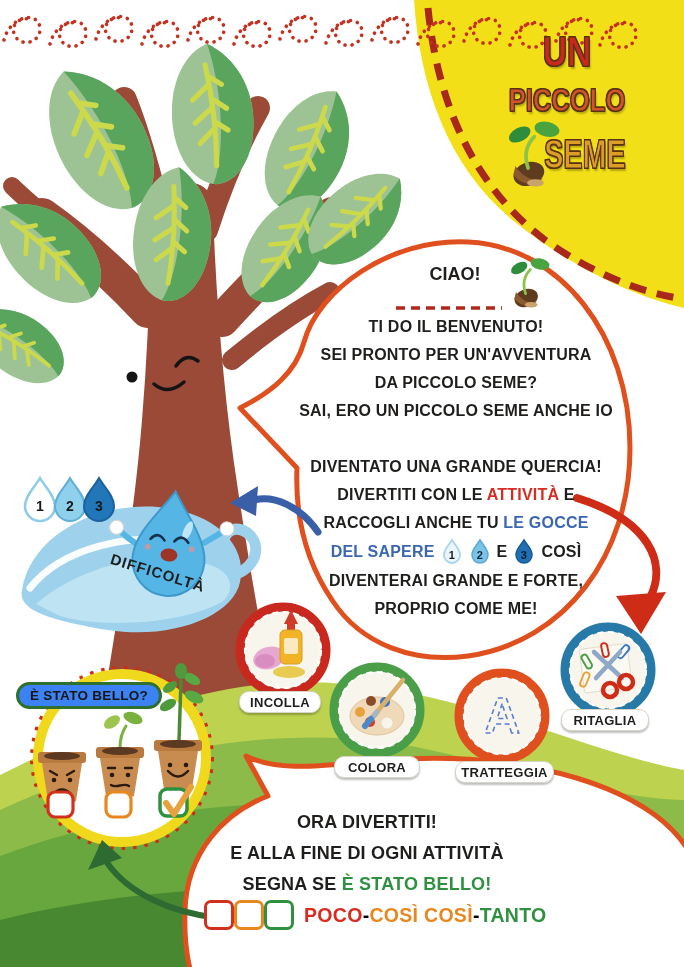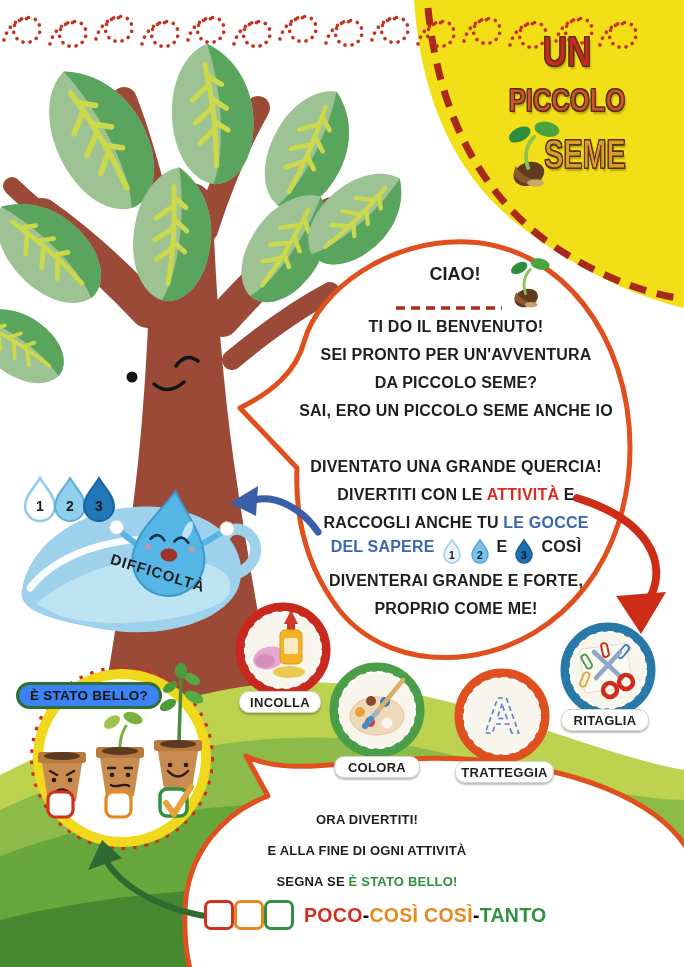--- a/index.html
+++ b/index.html
@@ -16,21 +16,21 @@
                 -webkit-text-stroke:1.2px #5a3317;
                 text-shadow:1px 1px 0 #5a3317, -1px 1px 0 #5a3317, 1px -1px 0 #5a3317,
                             -1px -1px 0 #5a3317, 2px 3px 2px rgba(0,0,0,.25); }
   #w1 { left:472px; top:28px;  width:190px; font-size:42px; color:#c8281e; transform:scaleX(.80); }
   #w2 { left:472px; top:82px;  width:190px; font-size:32px; color:#d2542b; transform:scaleX(.80); }
   #w3 { left:500px; top:132px; width:170px; font-size:40px; color:#dd9e27; transform:scaleX(.72); }
 
   
   .bl { left:295px; width:322px; font-size:16px; letter-spacing:.2px; }
   .greet { left:380px; width:150px; font-size:18px; }
-  .flexrow { display:flex; justify-content:center; gap:6px; }
+  .flexrow { display:flex; justify-content:center; align-items:center; gap:6px; }
 
   .red    { color:#d92b20; }
   .blue   { color:#3a67b0; }
   .green  { color:#2f9140; }
   .orange { color:#e8871e; }
 
   
   .idrop { width:22px; height:28px; }
   .dropnum  { font-family:"Liberation Sans",sans-serif; font-weight:700; }
 
@@ -44,21 +44,21 @@
   #p-ritaglia   { left:561px; top:709px; width:86px; }
 
   #p-rating { position:absolute; left:16px; top:682px; width:140px; background:#3b82f6;
               border:3px solid #2f7030; border-radius:15px; font-size:13.5px; font-weight:700;
               color:#18170f; text-align:center; padding:3px 0; letter-spacing:.3px; }
 
   #difficolta { left:86px; top:564px; width:144px; font-size:15px; letter-spacing:1px;
                 transform:rotate(17deg); text-align:center; }
 
   
-  .bb { left:212px; width:310px; font-size:13px; letter-spacing:.2px; }
+  .bb { left:212px; width:310px; font-size:18px; letter-spacing:.2px; }
   .scale-row { position:absolute; left:204px; top:900px; display:flex; align-items:center; }
   .box { width:24px; height:24px; border-radius:7px; background:#fff; border:3.5px solid; }
   .box.b-red    { border-color:#d1301c; }
   .box.b-orange { border-color:#e8871e; }
   .box.b-green  { border-color:#2f9140; margin-right:10px; }
   .scale-txt { font-size:19.5px; font-weight:700; letter-spacing:.3px; }
 </style>
 </head>
 <body>
 

